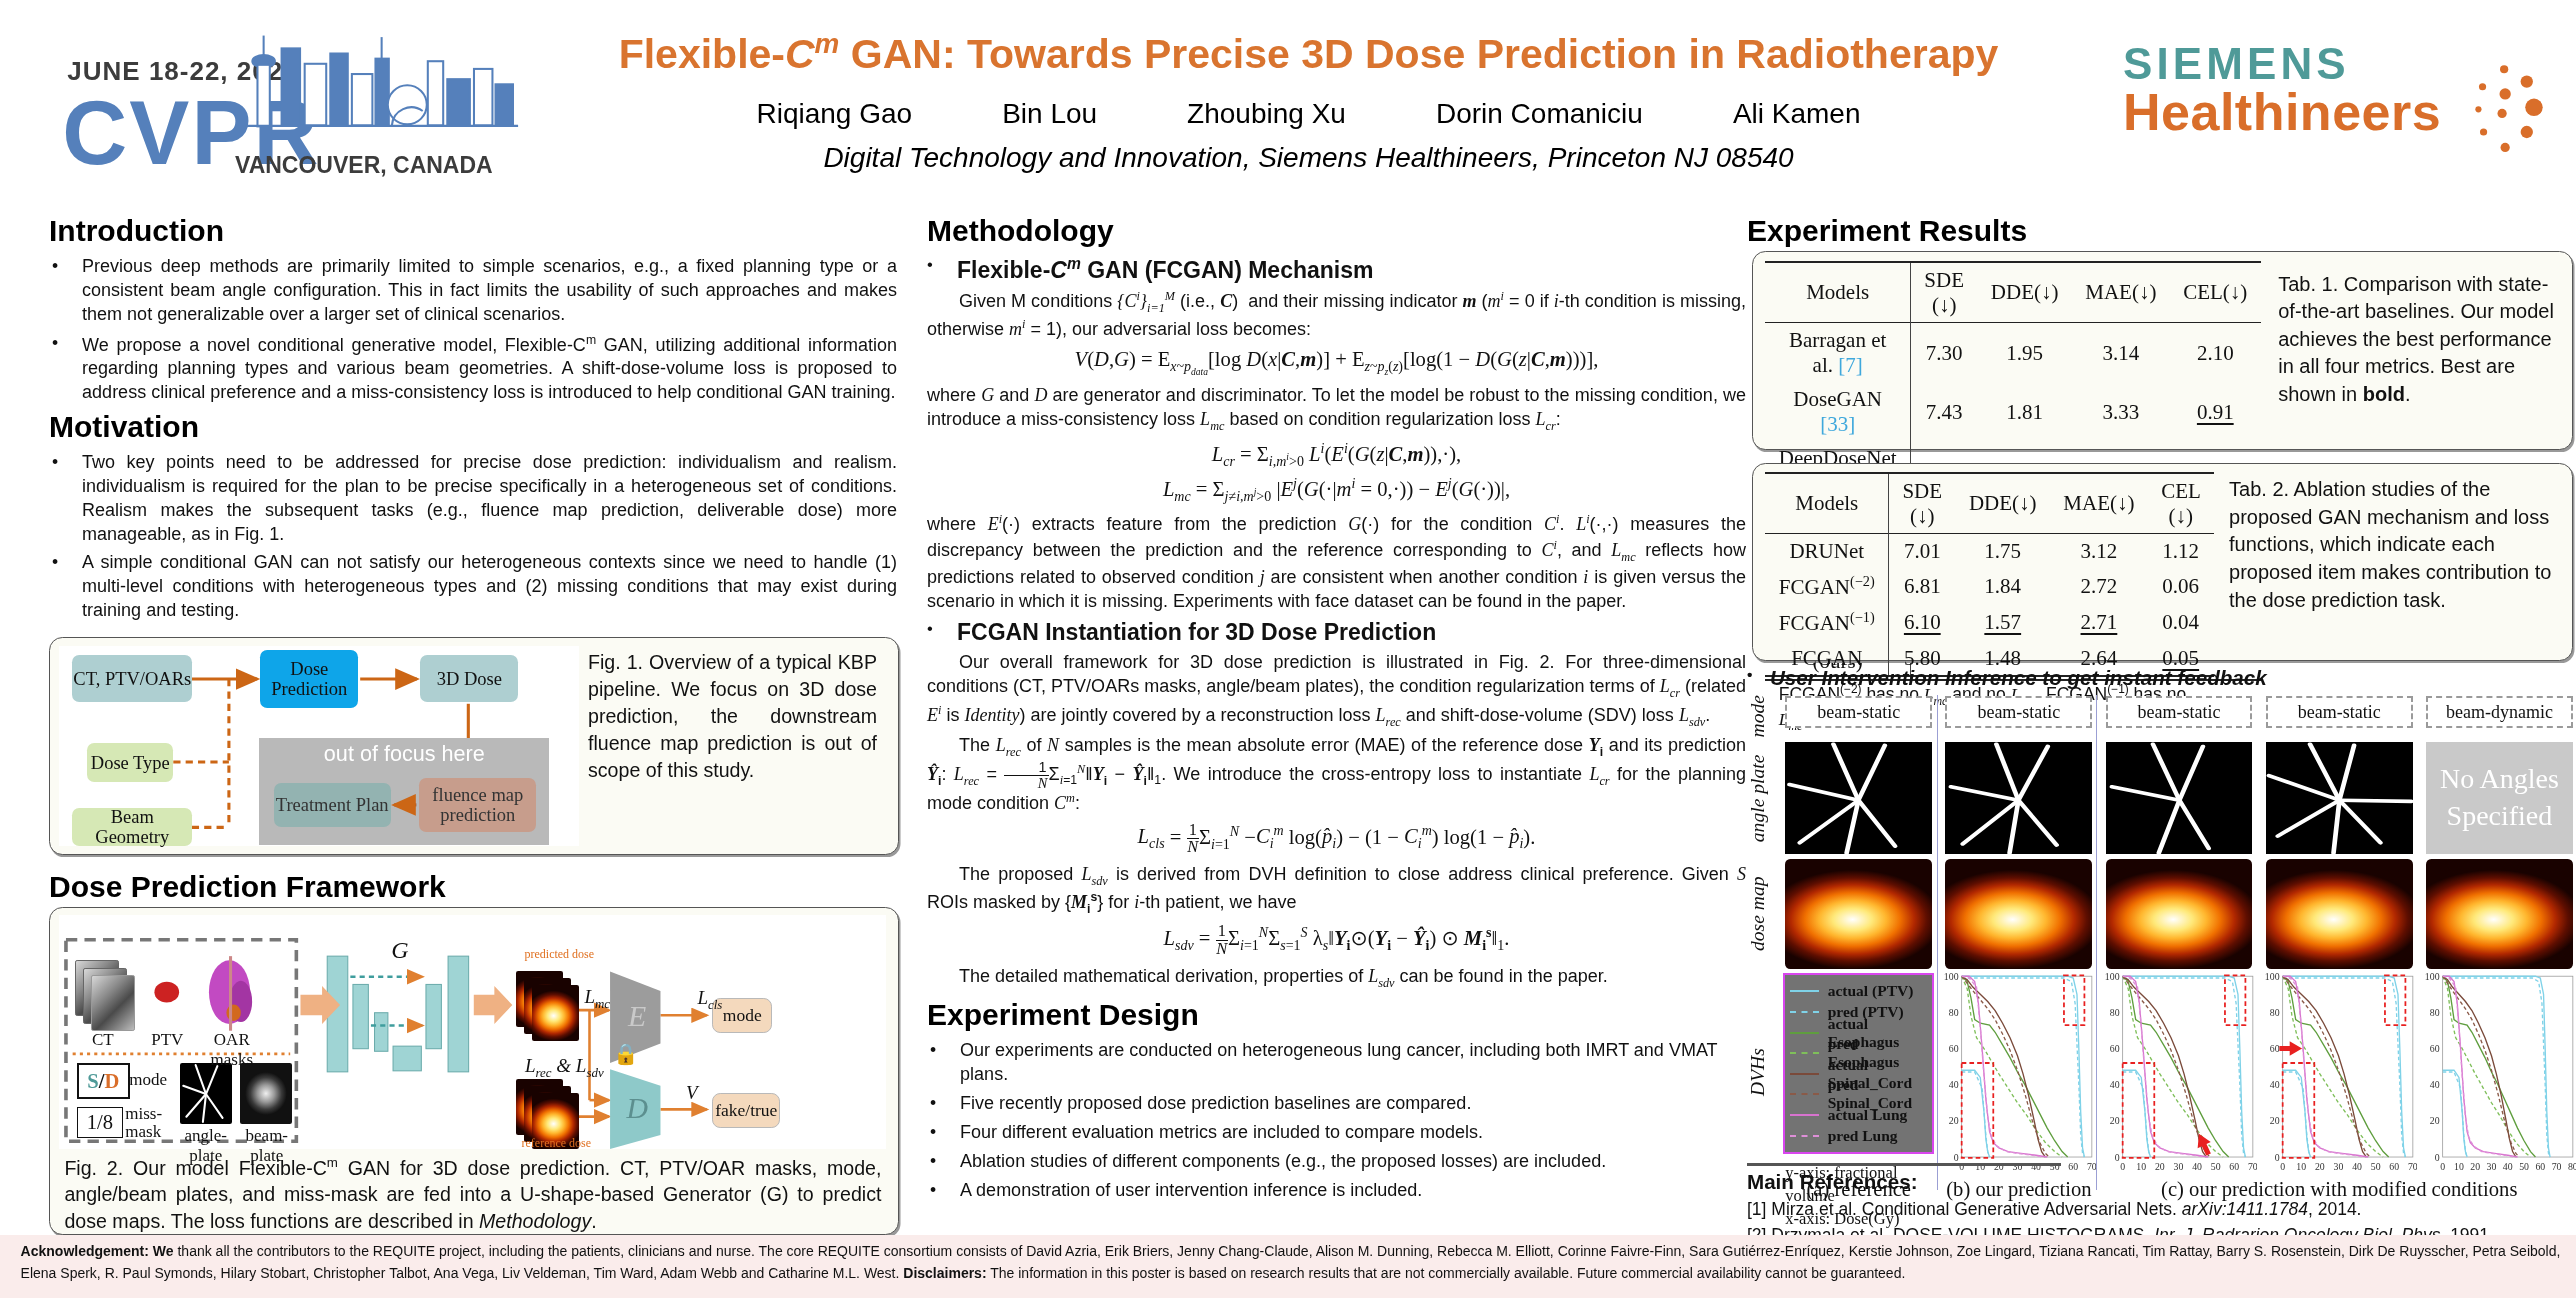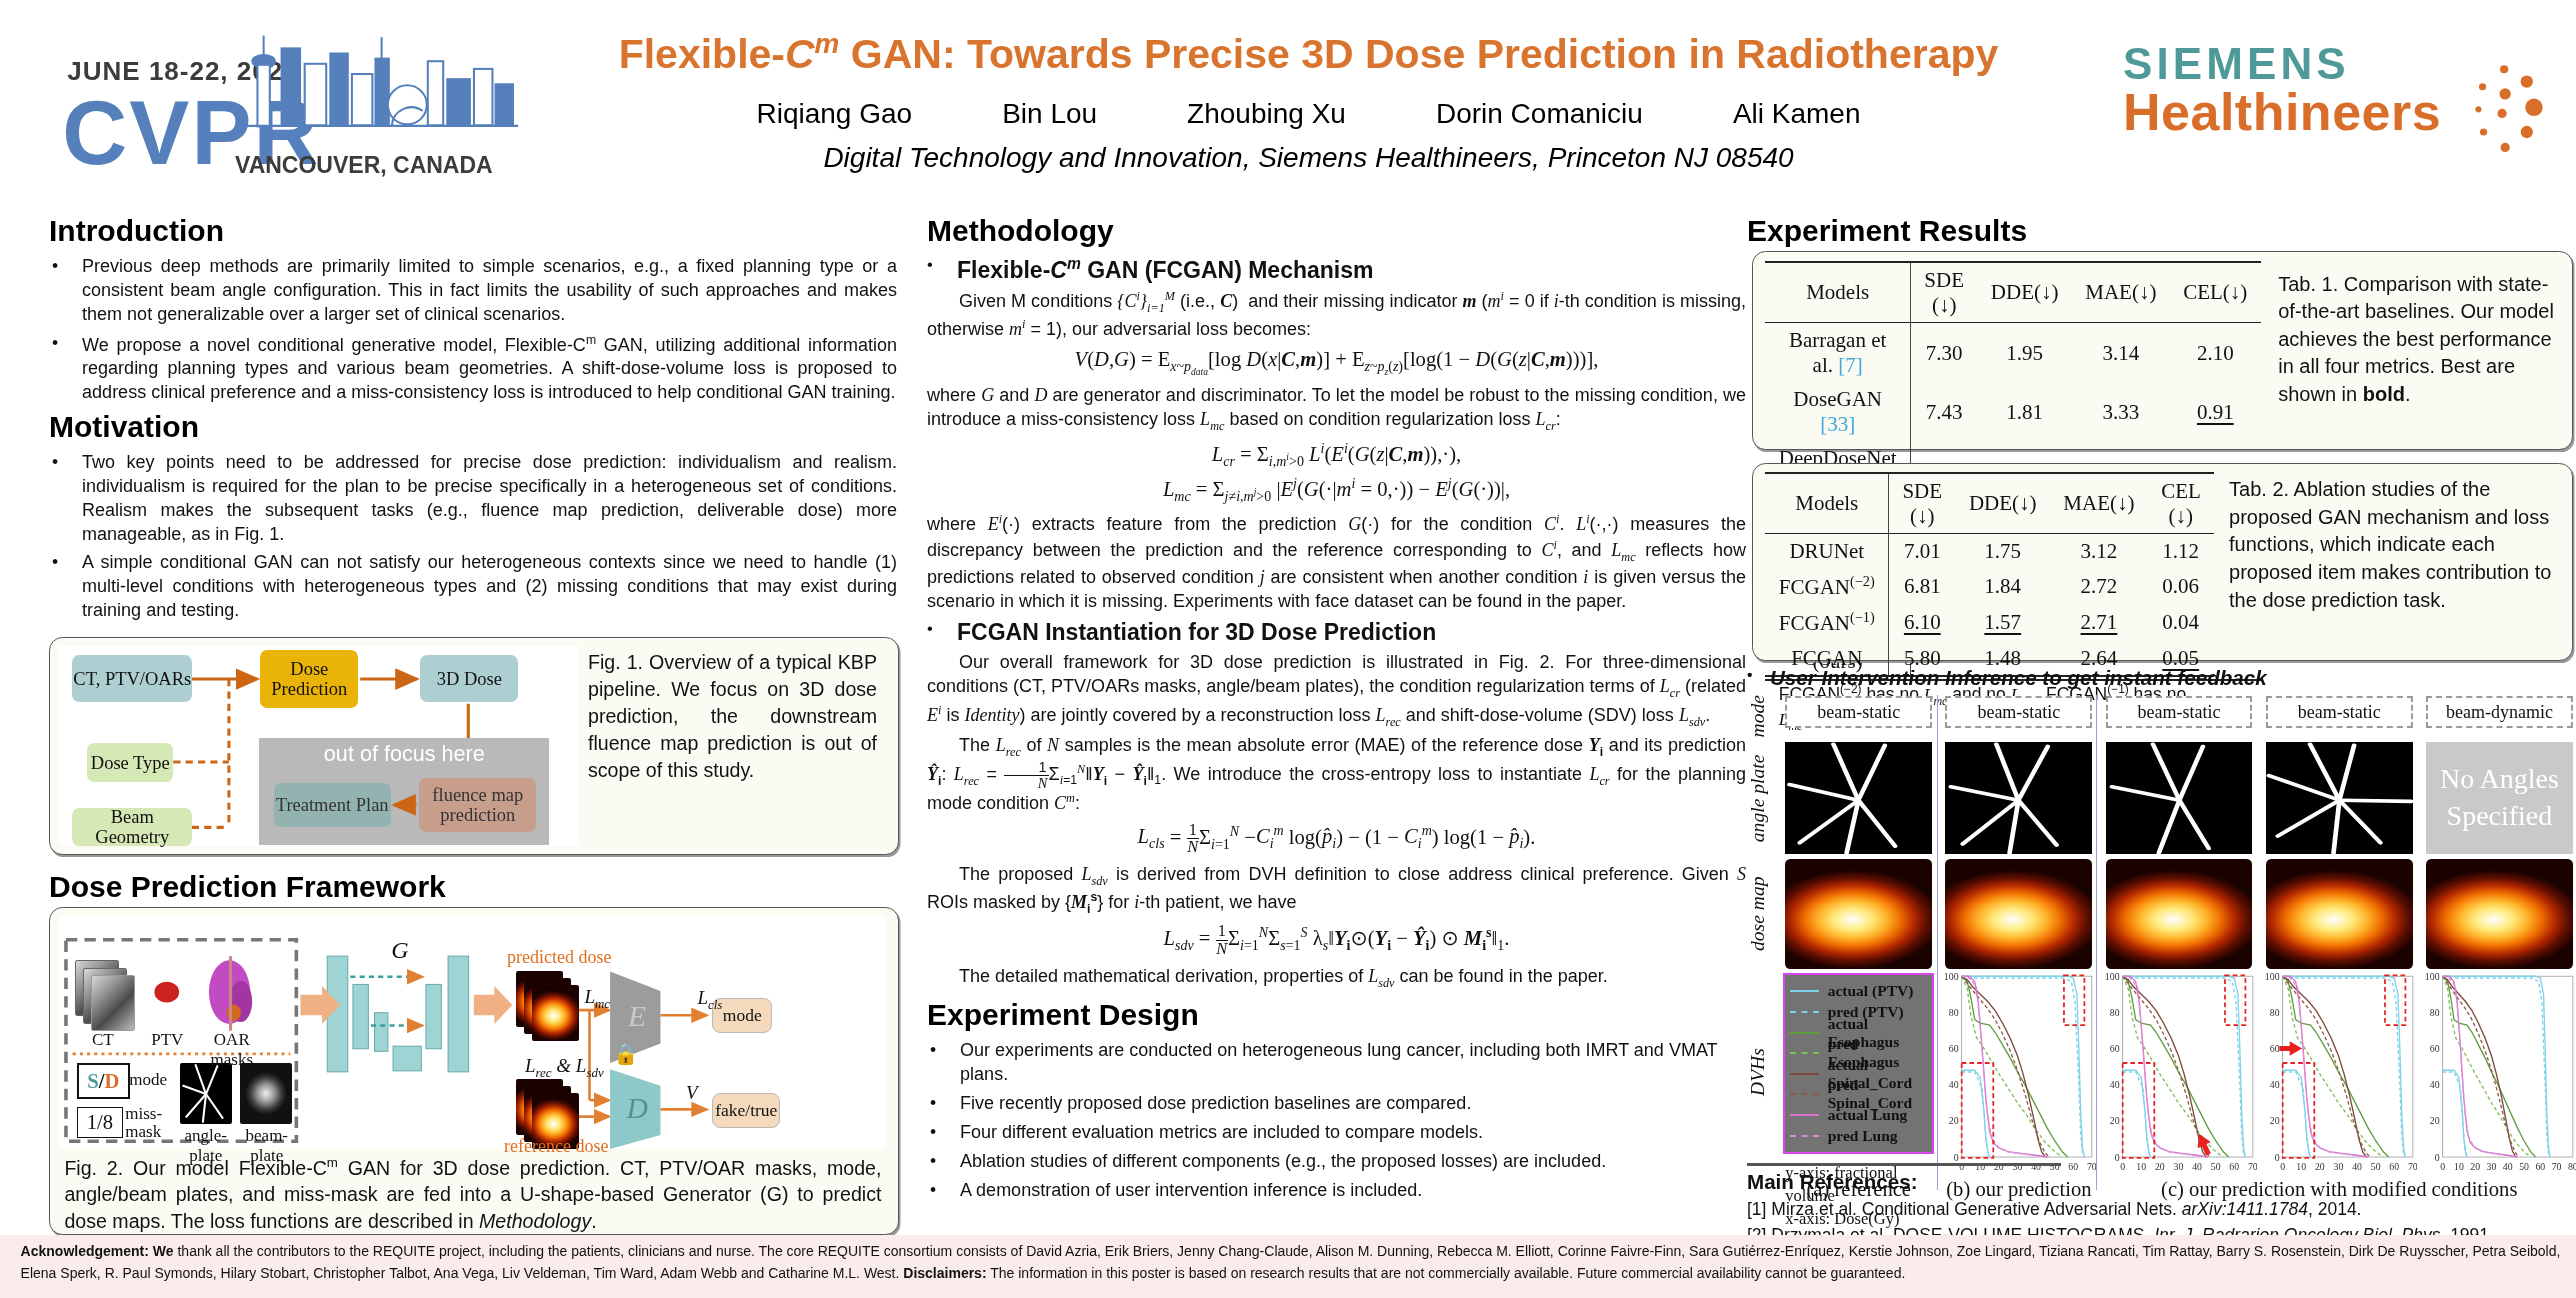--- a/index.html
+++ b/index.html
@@ -43,21 +43,21 @@
   .fig1{position:absolute;left:49px;top:637px;width:848px;height:216px;}
   .fig1-inner{position:absolute;left:9.3px;top:8.2px;width:520px;height:200px;background:#fff;}
   .fig1-cap{position:absolute;left:538px;top:11.3px;width:289px;font-size:19.6px;line-height:1.38;text-align:justify;}
   .dnode{position:absolute;border-radius:7.2px;display:flex;align-items:center;justify-content:center;
          font-family:"Liberation Serif",serif;font-size:18.5px;text-align:center;line-height:1.1;}
   .fig2{position:absolute;left:49px;top:907px;width:848px;height:326px;}
   .fig2-inner{position:absolute;left:9.3px;top:7.2px;width:827px;height:234px;background:#fff;}
   .fig2-cap{position:absolute;left:14.4px;top:246px;width:817px;font-size:19.6px;line-height:1.36;text-align:justify;}
   .flabel{position:absolute;font-family:"Liberation Serif",serif;font-size:17px;text-align:center;}
   .flabel.math{font-style:italic;font-size:19px;}
-  .flabel.orange{color:#e07020;font-size:18px;}
+  .flabel.orange{color:#e07020;font-size:12px;}
   .iobox{position:absolute;border:2.1px solid #111;background:#fff;display:flex;align-items:center;justify-content:center;
          font-family:"Liberation Serif",serif;font-size:20.6px;font-weight:bold;}
   .pillbox{position:absolute;background:#f4d9bd;border:1px solid #b9b9b9;border-radius:8.2px;display:flex;align-items:center;justify-content:center;
            font-family:"Liberation Serif",serif;font-size:17.5px;}
   .imgthumb{position:absolute;border-radius:2.1px;}
   .ct-im{background:linear-gradient(135deg,#d8d8d8 0%,#8a8a8a 35%,#4a4a4a 60%,#bdbdbd 100%);border:1px solid #666;}
   .dose-im{background:radial-gradient(60% 45% at 46% 55%, #ffffff 0%, #ffe97a 22%, #ffb62e 38%, #f07000 54%, #b22800 70%, #5e0e00 84%, #190200 100%),#000;}
   
   .resbox{background:#fbfbf4;border:1.5px solid #555;border-radius:13.4px;box-shadow:1.5px 2.1px 0 #999;position:absolute;}
   .rtable{border-collapse:collapse;font-family:"Liberation Serif",serif;font-size:21px;}
@@ -200,21 +200,21 @@
           <line x1="585" y1="64" x2="695" y2="64" marker-end="url(#oarr)"></line>
           <line x1="795" y1="112" x2="795" y2="245" marker-end="url(#oarr)"></line>
           <g stroke-dasharray="14,10">
             <line x1="330" y1="64" x2="330" y2="352"></line>
             <line x1="222" y1="225" x2="330" y2="225"></line>
             <line x1="258" y1="352" x2="330" y2="352"></line>
           </g>
         </g>
       </svg>
       <div class="dnode" style="left:13px;top:9.3px;width:120px;height:47px;background:#aecfd1;">CT, PTV/OARs</div>
-      <div class="dnode" style="left:201px;top:4.1px;width:98px;height:58px;background:#eab308;">Dose Prediction</div>
+      <div class="dnode" style="left:201px;top:4.1px;width:98px;height:58px;background:#0ea5e9;">Dose Prediction</div>
       <div class="dnode" style="left:361px;top:9.3px;width:98px;height:47px;background:#aecfd1;">3D Dose</div>
       <div class="dnode" style="left:28px;top:97px;width:86px;height:39px;background:#d6e8b5;">Dose Type</div>
       <div class="dnode" style="left:13px;top:162px;width:120px;height:38px;background:#d6e8b5;">Beam Geometry</div>
       <div style="position:absolute;left:200px;top:92px;width:290px;height:107px;background:#b9b9b9;">
         <div style="position:absolute;left:0;top:3.1px;width:100%;text-align:center;color:#fff;font-size:21.6px;font-family:'Liberation Sans',sans-serif;">out of focus here</div>
         <svg width="290" height="107" viewBox="0 0 562 208" style="position:absolute;left:0;top:0;">
           <line x1="305" y1="130" x2="262" y2="130" stroke="#a0522d" stroke-width="6" marker-end="url(#oarr)"></line>
         </svg>
         <div class="dnode" style="left:14.4px;top:45px;width:117px;height:44px;background:#93b3b1;color:#333;">Treatment Plan</div>
         <div class="dnode" style="left:160px;top:40px;width:117px;height:54px;background:#c79d8c;color:#333;">fluence map prediction</div>

